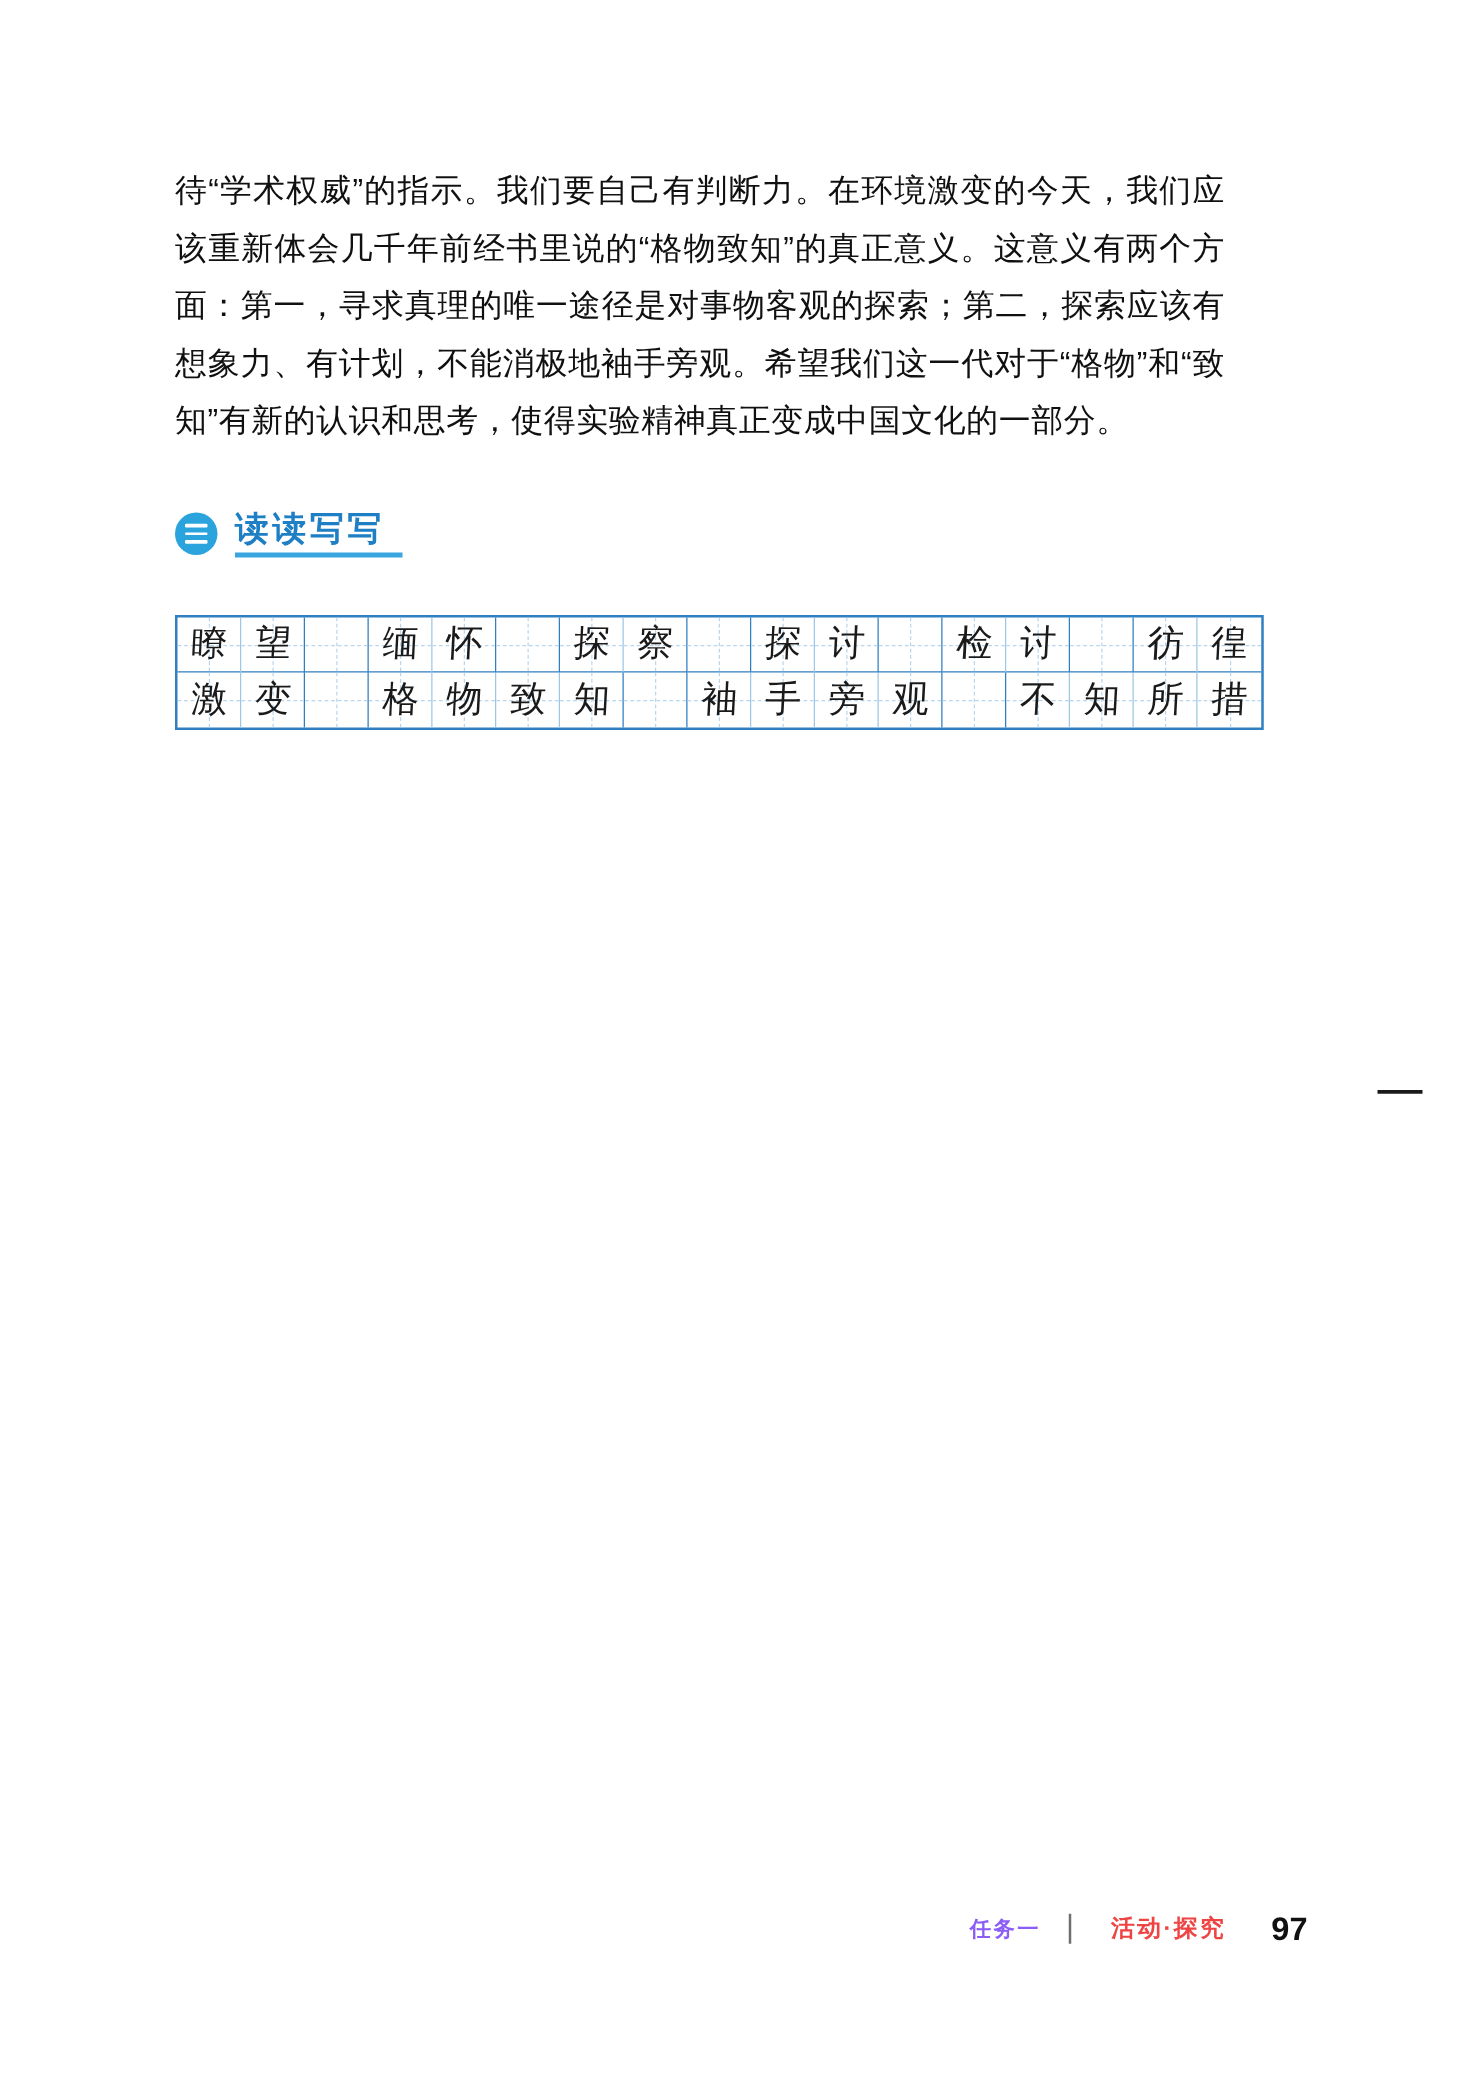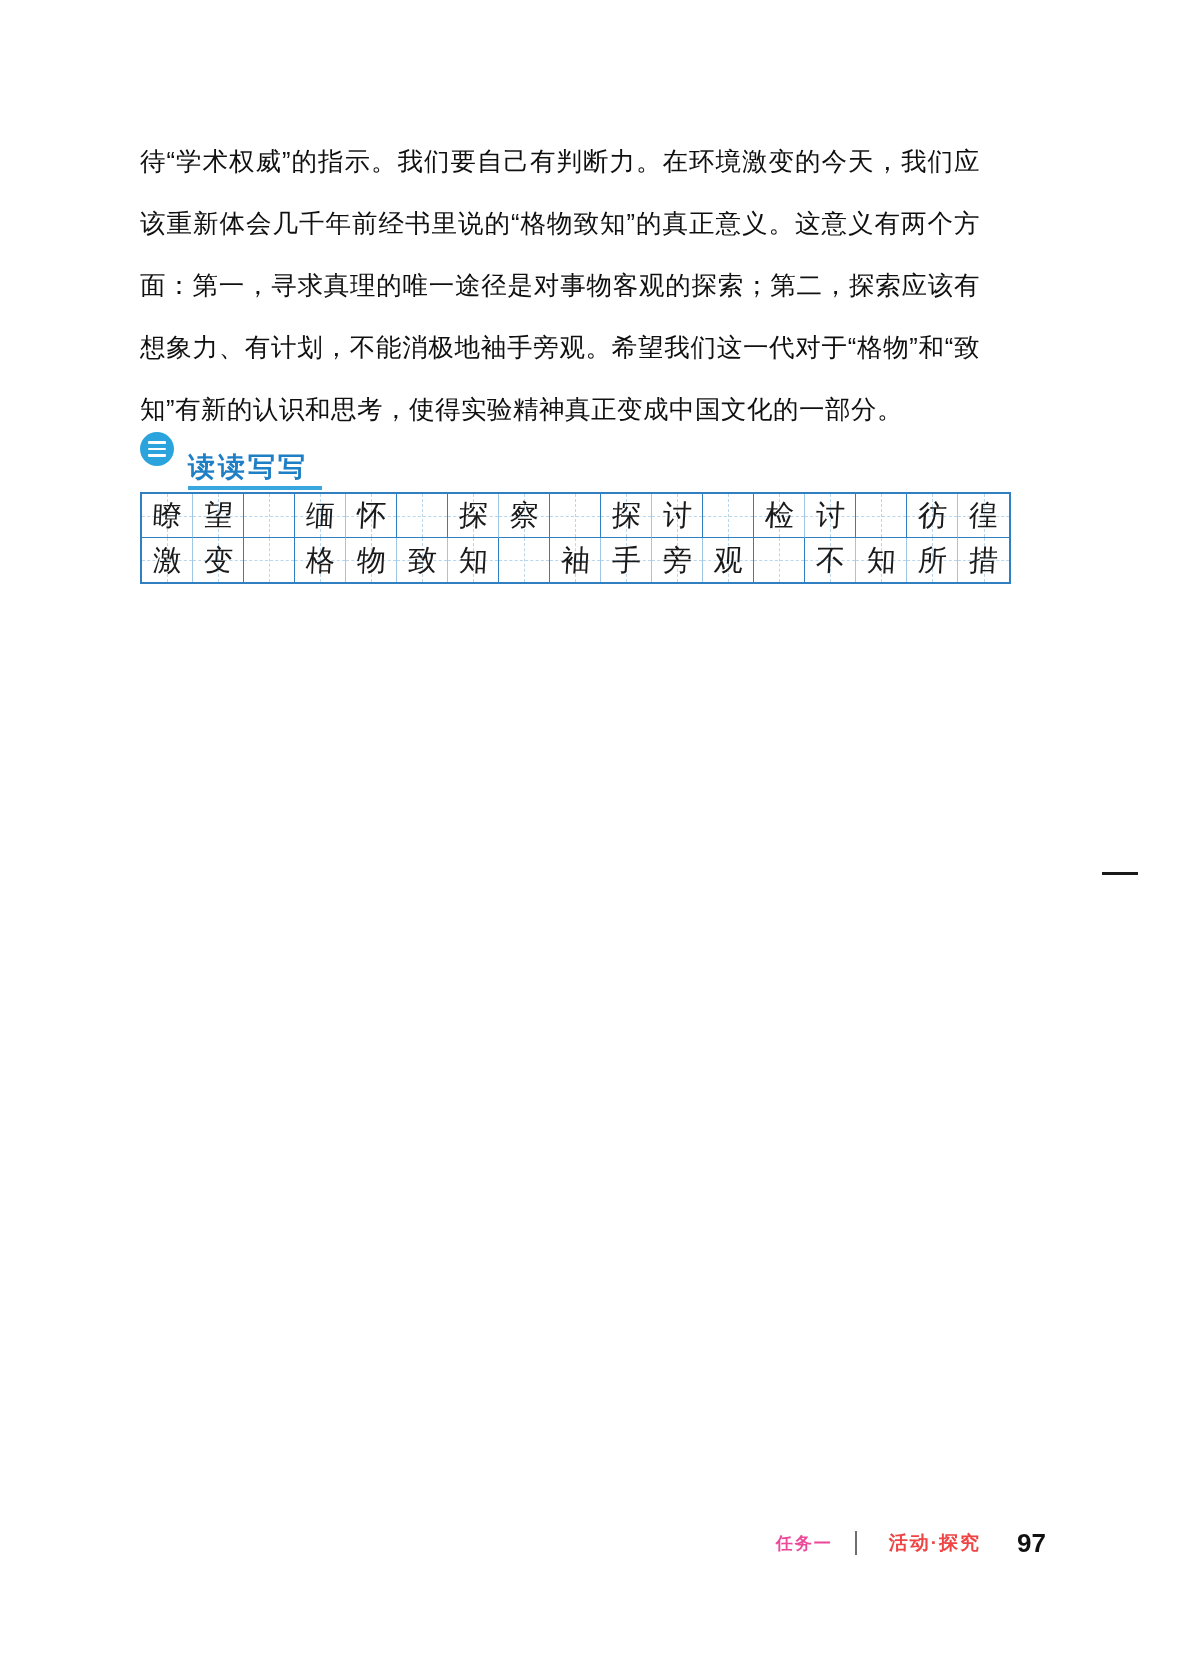--- a/index.html
+++ b/index.html
@@ -22,21 +22,21 @@
   }
 
   
   .body-text {
     position: absolute;
     left: 140px;
     top: 130px;
     width: 840px;
     font-family: "Liberation Sans", sans-serif;
     font-size: 25.5px;
-    line-height: 62px;
+    line-height: 46px;
     color: #101010;
     letter-spacing: 0.5px;
     text-align: justify;
     text-justify: inter-character;
   }
 
   
   .section-head {
     position: absolute;
     left: 140px;
@@ -60,21 +60,20 @@
     display: block;
     width: 18px;
     height: 2.5px;
     background: #ffffff;
     border-radius: 1px;
   }
   .sec-title-wrap {
     margin-left: 14px;
     position: relative;
     padding-bottom: 8px;
-    margin-top: 44px;
   }
   .sec-title {
     font-size: 27px;
     font-weight: bold;
     color: #1f7fc4;
     letter-spacing: 3px;
     line-height: 30px;
     font-family: "Liberation Sans", sans-serif;
   }
   .sec-underline {
@@ -158,21 +157,21 @@
     height: 30px;
     display: flex;
     align-items: center;
     justify-content: flex-end;
     padding-right: 140px;
     box-sizing: border-box;
   }
   .footer-task {
     font-size: 17px;
     font-weight: bold;
-    color: #ec4899;
+    color: #8b5cf6;
     letter-spacing: 2px;
   }
   .footer-div {
     width: 2px;
     height: 24px;
     background: #6f6f6f;
     margin: 0 32px 0 22px;
   }
   .footer-unit {
     font-size: 19px;

